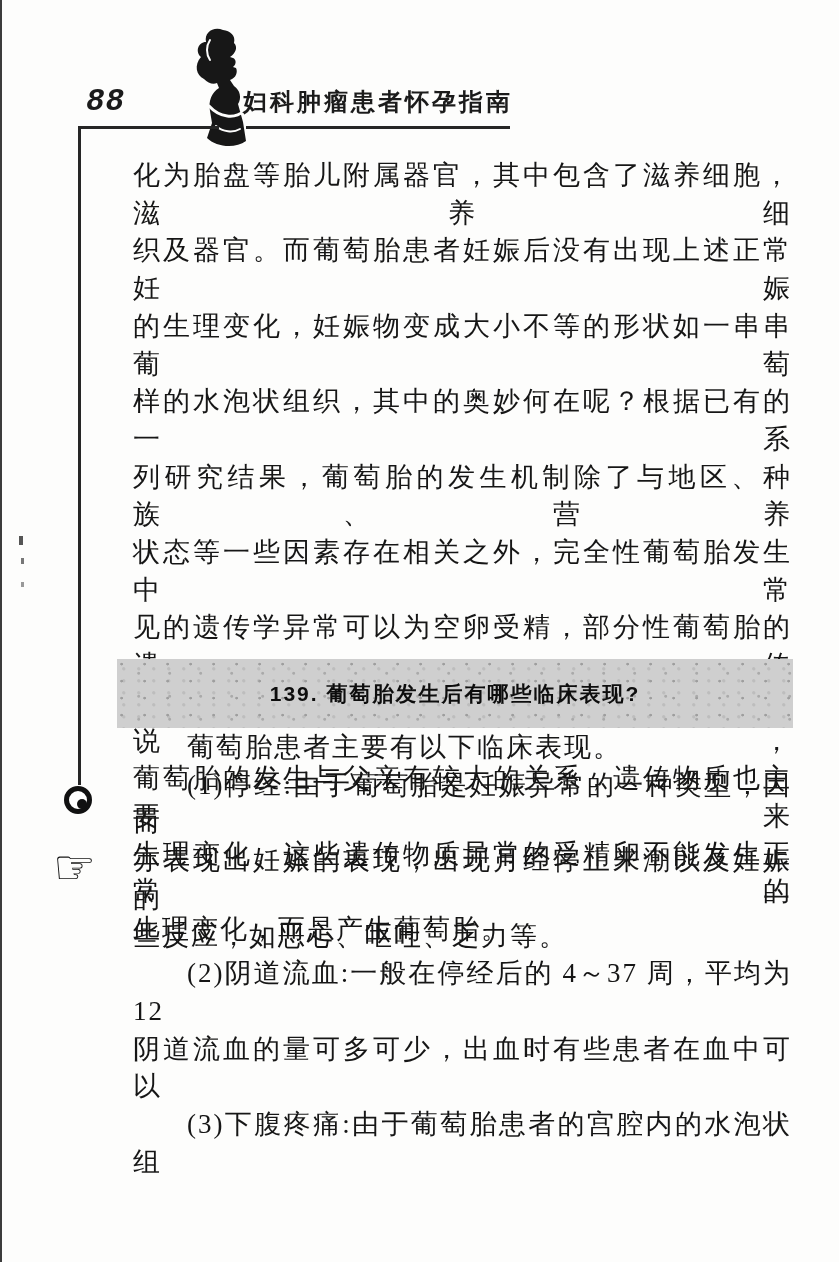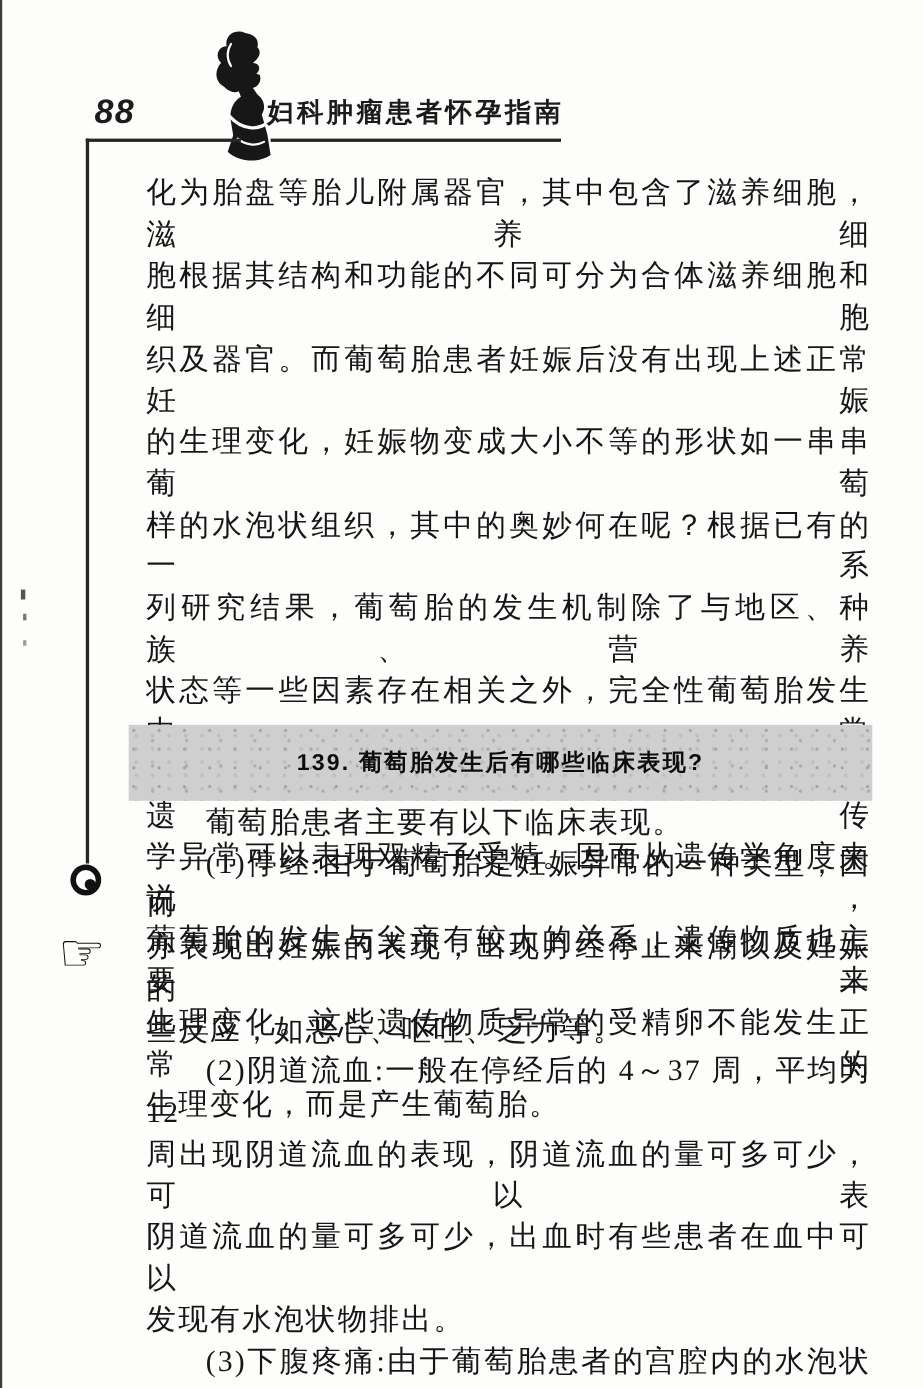--- a/index.html
+++ b/index.html
@@ -4,21 +4,21 @@
 <style>
   html,body{margin:0;padding:0;}
   body{
     width:839px;height:1262px;position:relative;overflow:hidden;
     background:#fdfdfc;
     font-family:"Liberation Serif","DejaVu Serif",serif;
     color:#1b1b1b;
   }
   .abs{position:absolute;}
   #scan-edge{left:0;top:0;width:2px;height:1262px;background:#3c3c3c;}
-  #page-number{left:86px;top:84px;font-family:Liberation Sans, sans-serif;
+  #page-number{left:86px;top:84px;font-family:Liberation Mono, monospace;
     font-style:italic;font-weight:bold;font-size:31px;letter-spacing:1px;}
   #logo{left:183px;top:26px;width:84px;height:130px;}
   #header-title{left:243px;top:86px;width:270px;text-align:center;white-space:nowrap;
     font-family:Liberation Sans, sans-serif;
     font-weight:bold;font-size:24px;letter-spacing:3px;}
   #title-underline{left:246px;top:126px;width:264px;height:3px;background:#262626;}
   #frame-h{left:78px;top:126px;width:141px;height:3px;background:#262626;}
   #frame-v{left:78px;top:126px;width:3px;height:659px;background:#262626;}
   #bullseye{left:64px;top:786px;width:28px;height:28px;border:5px solid #111;
     border-radius:50%;box-sizing:border-box;background:#fff;}
@@ -70,21 +70,20 @@
   <div id="bullseye-dot"></div>
 </div>
 <div class="abs" id="hand">☞</div>
 
 <div class="abs speck" id="speck1"></div>
 <div class="abs speck" id="speck2"></div>
 <div class="abs speck" id="speck3"></div>
 
 <div class="abs textblock" id="intro">
   <div class="line j">化为胎盘等胎儿附属器官，其中包含了滋养细胞，滋养细</div>
-  <div class="line j">胞根据其结构和功能的不同可分为合体滋养细胞和细胞</div>
   <div class="line j">织及器官。而葡萄胎患者妊娠后没有出现上述正常妊娠</div>
   <div class="line j">的生理变化，妊娠物变成大小不等的形状如一串串葡萄</div>
   <div class="line j">样的水泡状组织，其中的奥妙何在呢？根据已有的一系</div>
   <div class="line j">列研究结果，葡萄胎的发生机制除了与地区、种族、营养</div>
   <div class="line j">状态等一些因素存在相关之外，完全性葡萄胎发生中常</div>
   <div class="line j">见的遗传学异常可以为空卵受精，部分性葡萄胎的遗传</div>
   <div class="line j">学异常可以表现双精子受精。因而从遗传学角度来说，</div>
   <div class="line j">葡萄胎的发生与父亲有较大的关系，遗传物质也主要来</div>
   <div class="line j">生理变化。这些遗传物质异常的受精卵不能发生正常的</div>
   <div class="line">生理变化，而是产生葡萄胎。</div>
@@ -93,18 +92,16 @@
 <div class="abs" id="band">
   <div id="section-heading">139. 葡萄胎发生后有哪些临床表现?</div>
 </div>
 
 <div class="abs textblock" id="body2">
   <div class="line ind">葡萄胎患者主要有以下临床表现。</div>
   <div class="line j ind">(1)停经:由于葡萄胎是妊娠异常的一种类型，因而</div>
   <div class="line j">亦表现出妊娠的表现，出现月经停止来潮以及妊娠的一</div>
   <div class="line">些反应，如恶心、呕吐、乏力等。</div>
   <div class="line j ind">(2)阴道流血:一般在停经后的 4～37 周，平均为 12</div>
-  <div class="line j">周出现阴道流血的表现，阴道流血的量可多可少，可以表</div>
   <div class="line j">阴道流血的量可多可少，出血时有些患者在血中可以</div>
-  <div class="line">发现有水泡状物排出。</div>
   <div class="line j ind">(3)下腹疼痛:由于葡萄胎患者的宫腔内的水泡状组</div>
 
 </div>
 
 </body></html>

